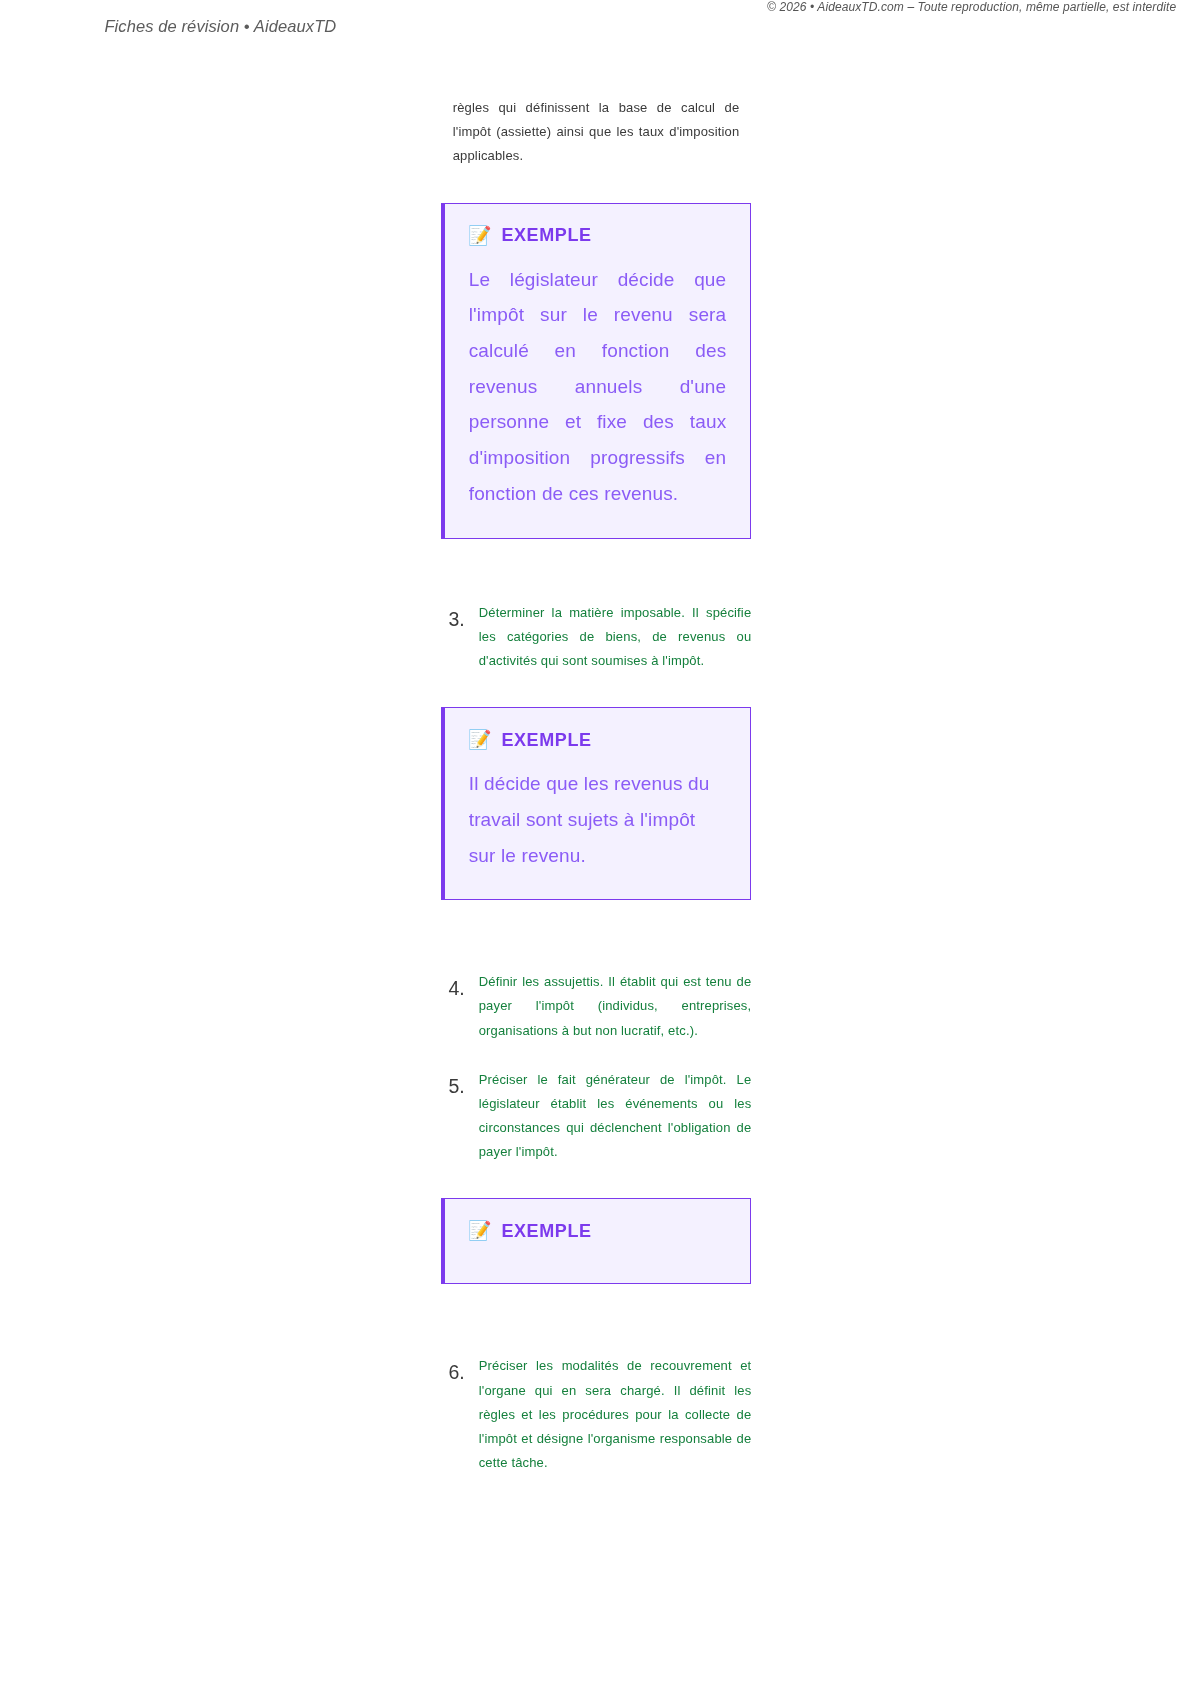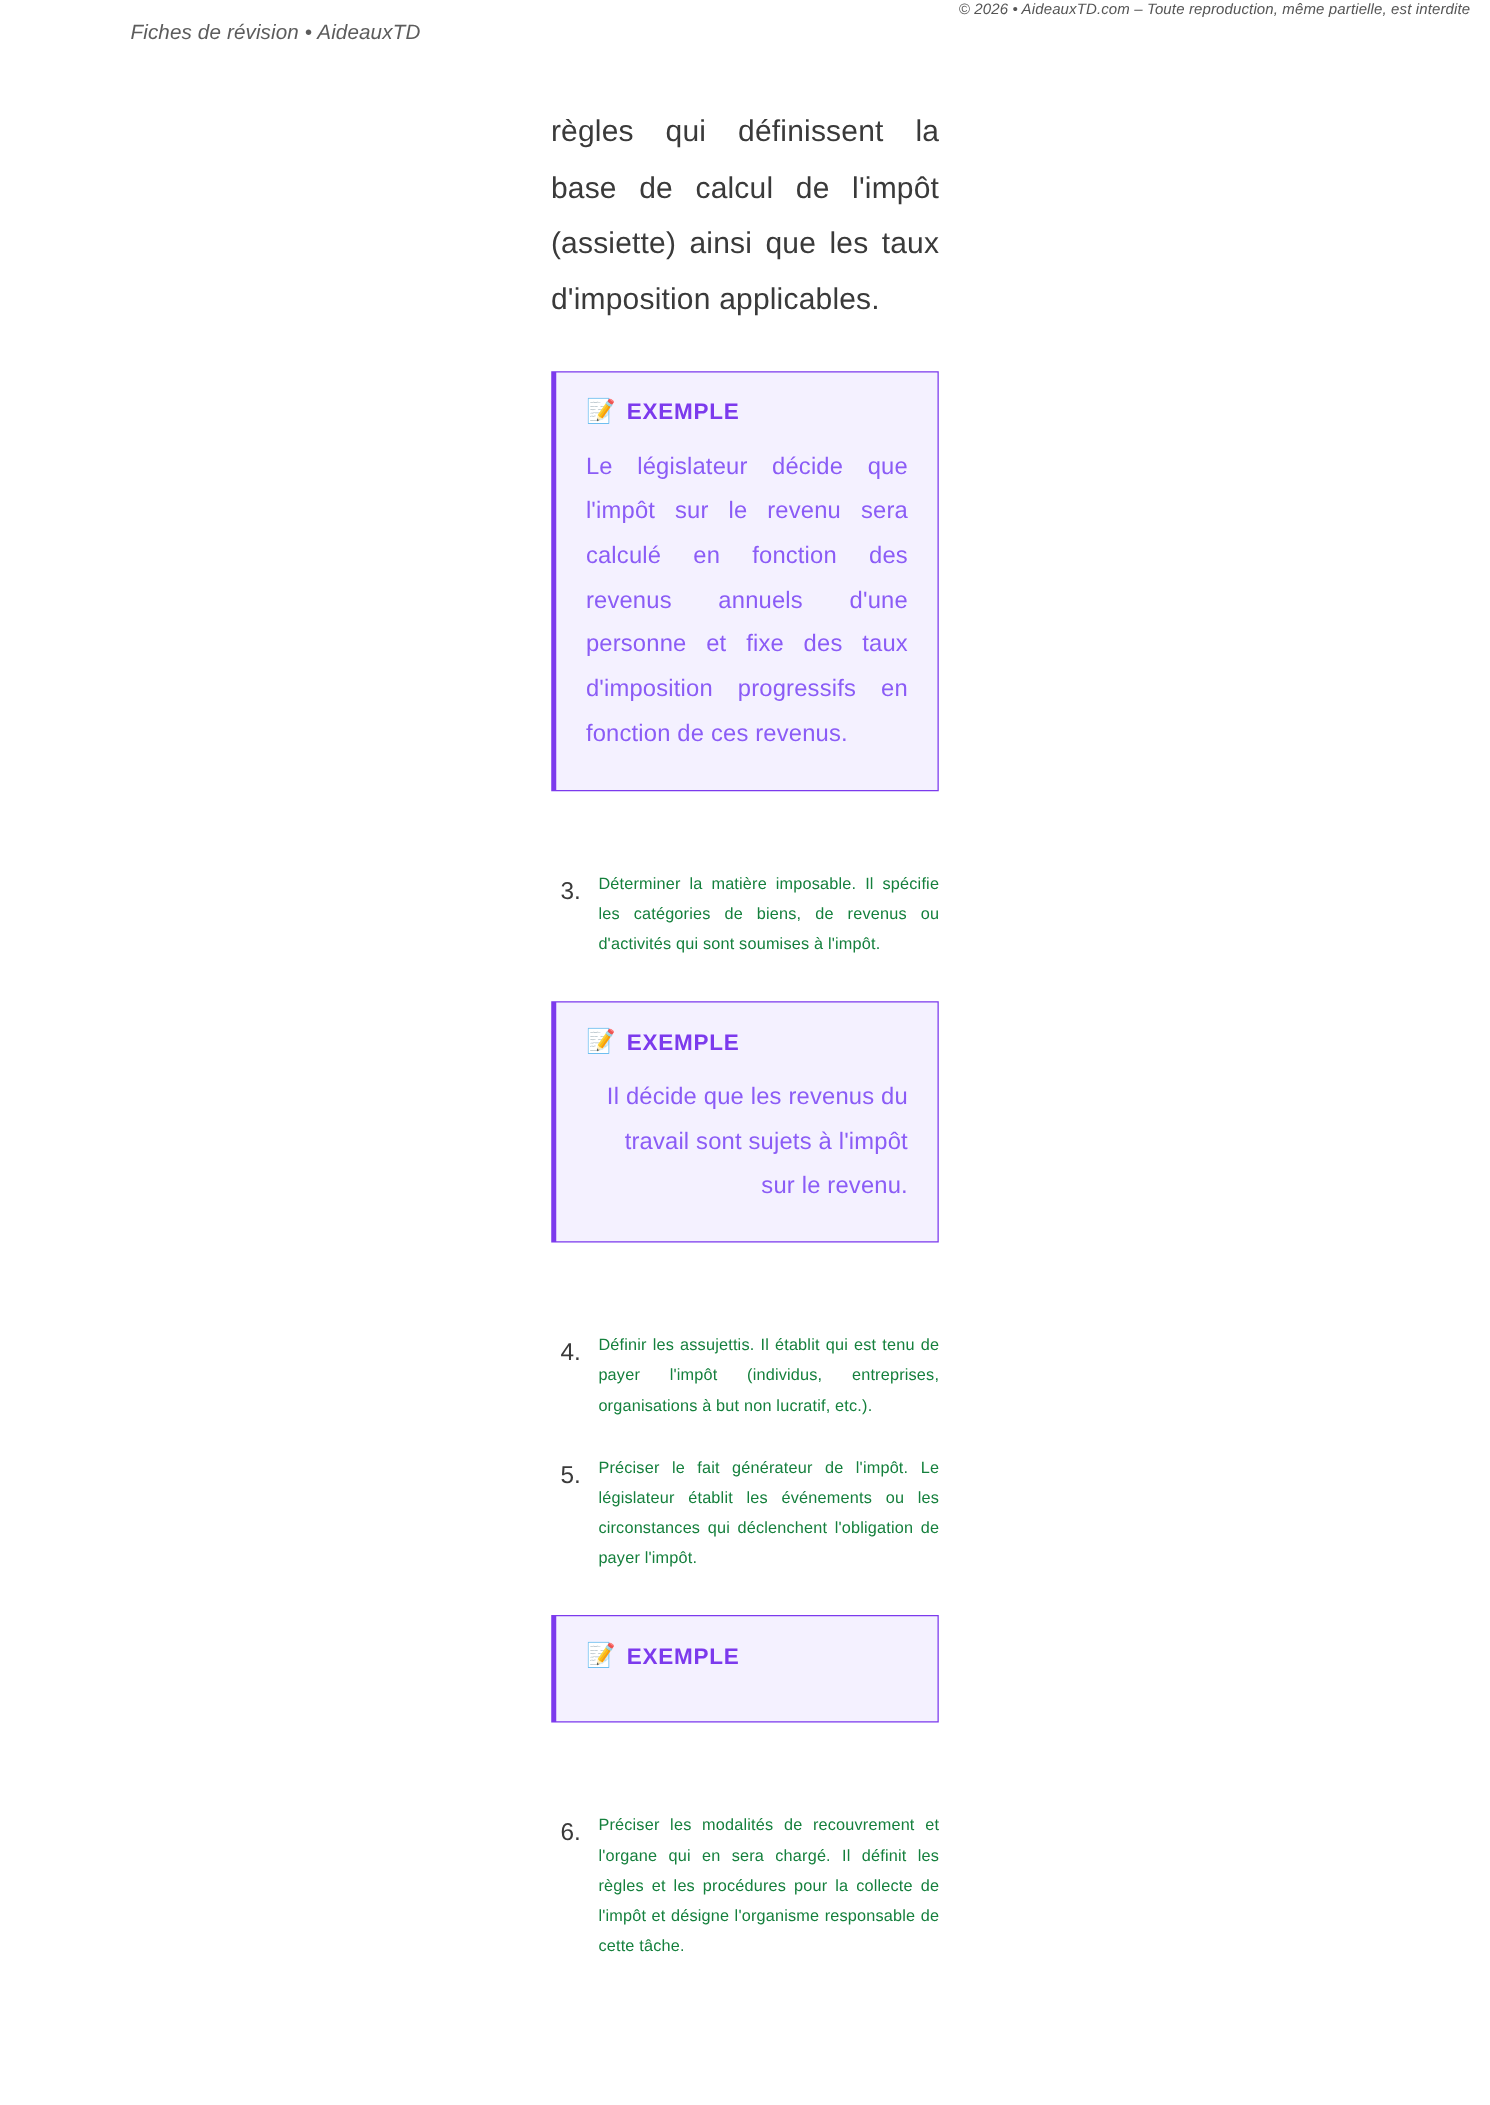--- a/index.html
+++ b/index.html
@@ -41,25 +41,25 @@
   .content {
     width: 840px;
     margin: 0 auto;
     padding-top: 84px;
     flex: 1 1 auto;
     box-sizing: border-box;
   }
 
   
   .para {
-    font-size: 24px;
+    font-size: 13px;
     line-height: 1.86;
     color: #3a3a3a;
     text-align: justify;
-    margin: 0;
+    margin: 12px;
     letter-spacing: 0.15px;
   }
   .para.continued {
     margin-bottom: 0;
   }
 
   
   .numlist {
     margin: 0;
     padding: 0;
@@ -121,21 +121,21 @@
   }
   .example-text {
     font-size: 19px;
     line-height: 1.88;
     color: #8b5cf6;
     text-align: justify;
     margin: 0;
     letter-spacing: 0.15px;
   }
   .example-text.single {
-    text-align: right;
+    text-align: left;
   }
 
   
   .gap-sm  { height: 34px; }
   .gap-lg  { height: 62px; }
   .gap-xl  { height: 70px; }
 
   
   .page-footer {
     width: 100%;

